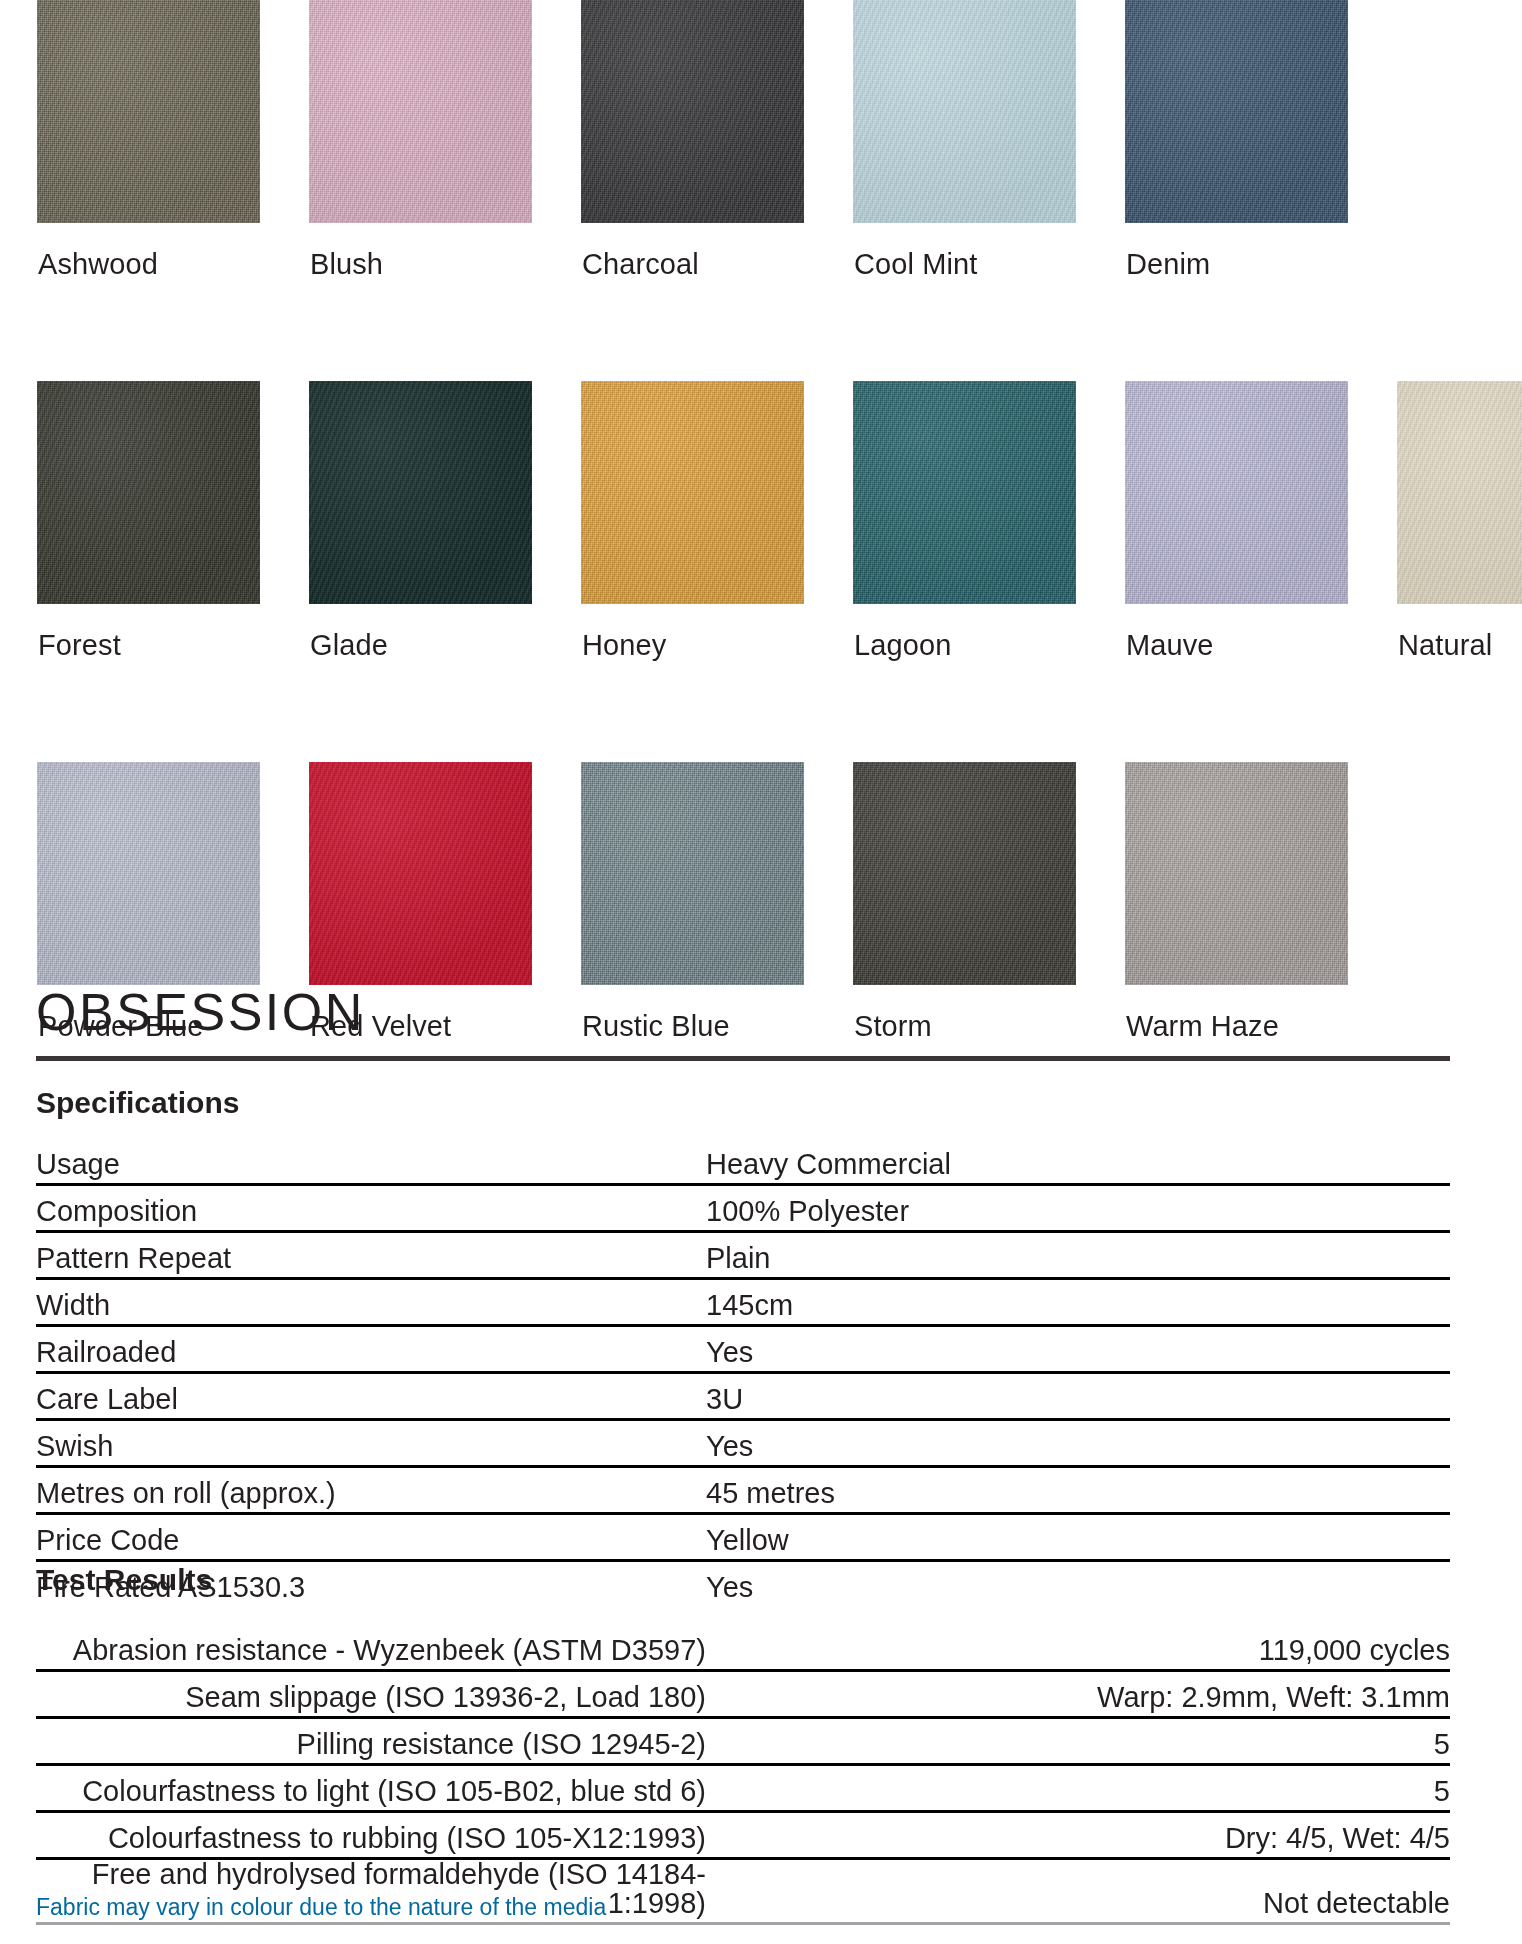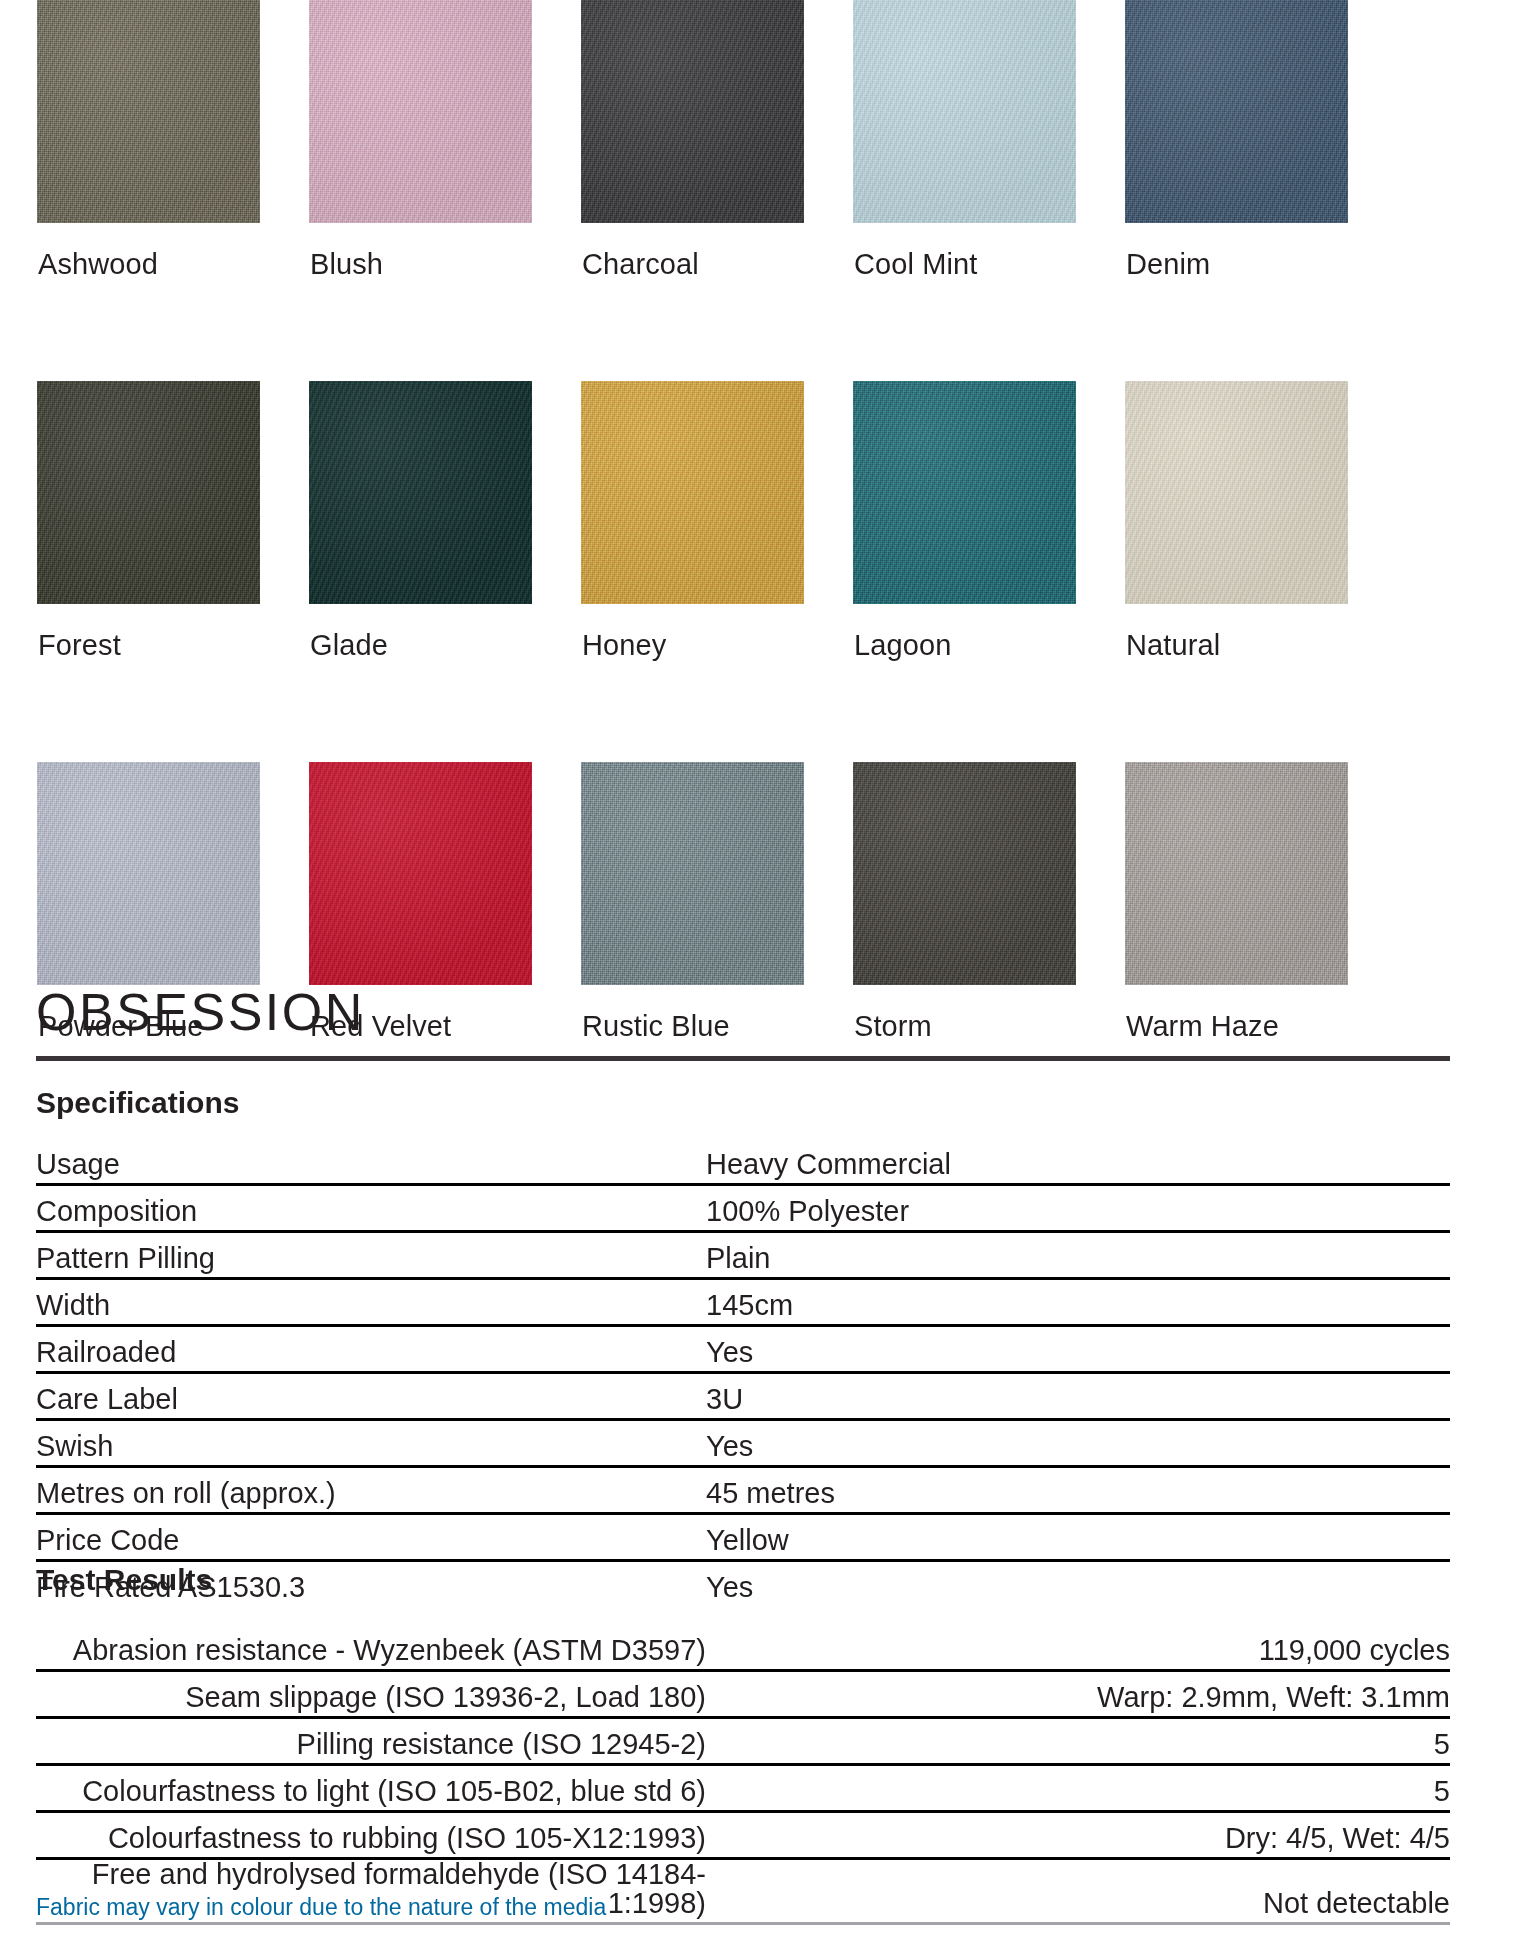--- a/index.html
+++ b/index.html
@@ -203,20 +203,24 @@
       </div>
       <div class="swatch-cell">
         <div class="swatch-chip" style="background-color: rgb(210, 163, 67);"></div>
         <div class="swatch-label">Honey</div>
       </div>
       <div class="swatch-cell">
         <div class="swatch-chip" style="background-color: rgb(35, 106, 114);"></div>
         <div class="swatch-label">Lagoon</div>
       </div>
       <div class="swatch-cell">
+        <div class="swatch-chip" style="background-color: rgb(183, 182, 205);"></div>
+        <div class="swatch-label">Mauve</div>
+      </div>
+      <div class="swatch-cell">
         <div class="swatch-chip" style="background-color: rgb(221, 215, 198);"></div>
         <div class="swatch-label">Natural</div>
       </div>
     </div>
   <div class="row-gap-2"></div>
   <div class="swatch-row" id="swatch-row-2">
       <div class="swatch-cell">
         <div class="swatch-chip" style="background-color: rgb(181, 186, 201);"></div>
         <div class="swatch-label">Powder Blue</div>
       </div>
@@ -248,21 +252,21 @@
   <tbody id="specifications-body">
       <tr>
         <td class="col-label">Usage</td>
         <td class="col-value">Heavy Commercial</td>
       </tr>
       <tr>
         <td class="col-label">Composition</td>
         <td class="col-value">100% Polyester</td>
       </tr>
       <tr>
-        <td class="col-label">Pattern Pilling</td>
+        <td class="col-label">Pattern Repeat</td>
         <td class="col-value">Plain</td>
       </tr>
       <tr>
         <td class="col-label">Width</td>
         <td class="col-value">145cm</td>
       </tr>
       <tr>
         <td class="col-label">Railroaded</td>
         <td class="col-value">Yes</td>
       </tr>

